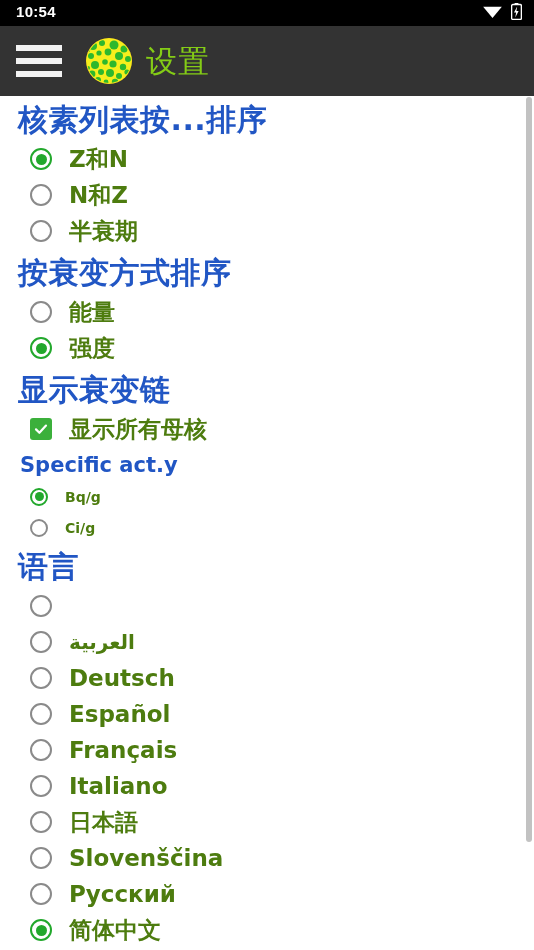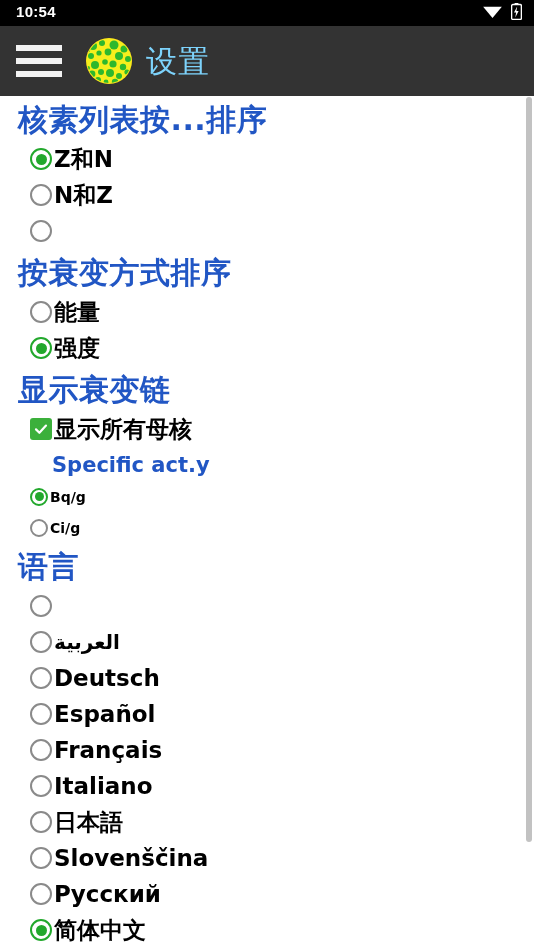--- a/index.html
+++ b/index.html
@@ -32,44 +32,44 @@
     justify-content:center; gap: 7px; cursor:pointer; padding: 0 3px;
   }
   .hamburger span { display:block; height: 6px; background:#f2f2f2; border-radius:0; }
   .applogo {
     width: 46px; height: 46px; border-radius: 50%;
     margin-left: 21px; flex: 0 0 auto; overflow: hidden;
     background: #ffe81a;
   }
   .applogo svg { display:block; }
   .apptitle {
-    margin-left: 14px; color: #7dd3fc; font-size: 31px;
+    margin-left: 14px; color: #84cc16; font-size: 31px;
     font-weight: 400; line-height: 1; letter-spacing: 1px;
     font-family: "DejaVu Sans", "Liberation Sans", sans-serif;
   }
 
   
   .content {
     position: absolute; top: 96px; left: 0; right: 0; bottom: 0;
     background: #ffffff; overflow: hidden; padding: 0 0 0 0;
   }
   .heading {
     color: #2156c4; font-weight: bold;
     font-family: "DejaVu Sans", "Liberation Sans", sans-serif;
   }
   .heading.cjk { font-size: 30px; line-height: 40px; padding: 4px 12px 1px 18px; letter-spacing: .5px; }
-  .heading.latin { font-size: 21px; line-height: 30px; padding: 3px 0 1px 20px; margin-left: 32px; }
+  .heading.latin { font-size: 21px; line-height: 30px; padding: 3px 0 1px 20px; }
 
   .opt {
     display: flex; align-items: center; padding-left: 30px; cursor: pointer;
   }
   .opt.big { height: 36px; }
   .opt.small { height: 31px; }
   .opt .lbl {
-    color: #000000; font-weight: bold; margin-left: 2px;
+    color: #4d7c0f; font-weight: bold; margin-left: 17px;
     font-family: "DejaVu Sans", "Liberation Sans", sans-serif;
   }
   .opt.big .lbl { font-size: 23px; }
   .opt.small .lbl { font-size: 14px; }
   .opt .lbl.rtl { direction: rtl; font-size: 20px; }
 
   
   .radio {
     flex: 0 0 auto; border-radius: 50%;
     display: inline-flex; align-items: center; justify-content: center;
@@ -173,20 +173,21 @@
       <div class="opt big">
         <span class="radio big on"></span>
         <span class="lbl">Z和N</span>
       </div>
       <div class="opt big">
         <span class="radio big"></span>
         <span class="lbl">N和Z</span>
       </div>
       <div class="opt big">
         <span class="radio big"></span>
+        <span class="lbl">半衰期</span>
       </div>
       <div class="heading cjk">按衰变方式排序</div>
       <div class="opt big">
         <span class="radio big"></span>
         <span class="lbl">能量</span>
       </div>
       <div class="opt big">
         <span class="radio big on"></span>
         <span class="lbl">强度</span>
       </div>

